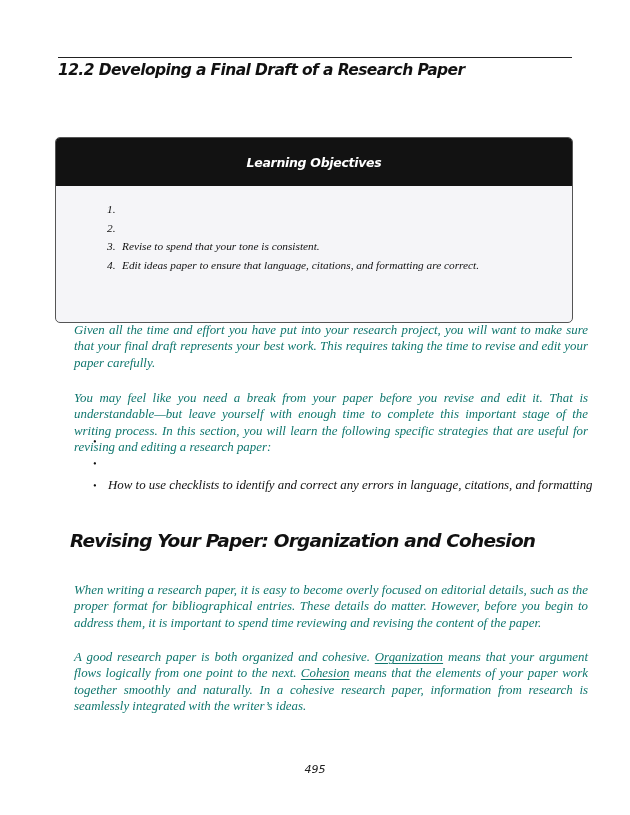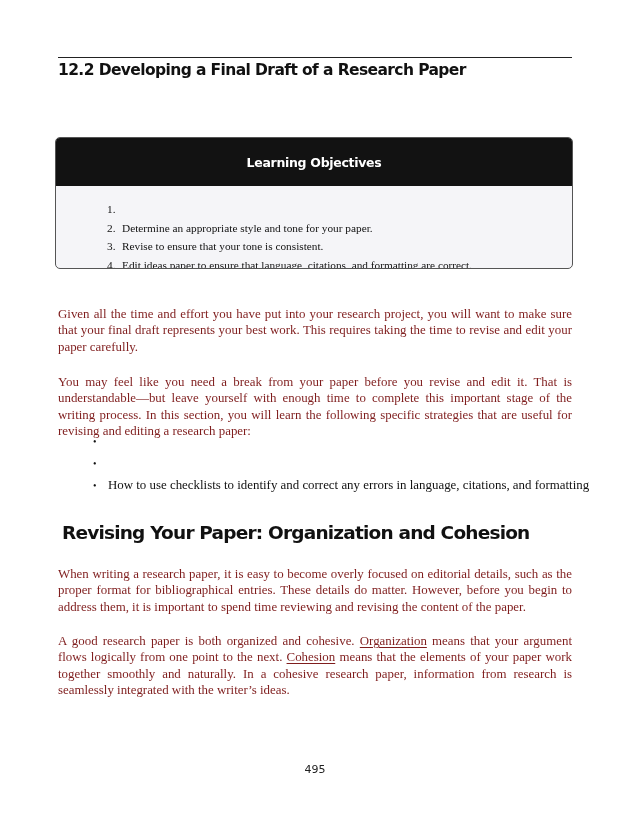--- a/index.html
+++ b/index.html
@@ -10,21 +10,21 @@
     body {
       width: 630px;
       height: 815px;
       position: relative;
       overflow: hidden;
       color: #111111;
     }
     .page {
       position: absolute;
       left: 0; top: 0;
-      width: 630px; height: 815px;
+      width: 630px; height: 815px; font-style: italic;
     }
     .top-rule {
       position: absolute;
       left: 58px;
       top: 57px;
       width: 514px;
       height: 0;
       border-top: 1.5px solid #222;
     }
     .chapter-title {
@@ -37,21 +37,21 @@
       font-size: 15.5px;
       letter-spacing: -0.6px;
       color: #111;
       white-space: nowrap;
     }
     .objectives-box {
       position: absolute;
       left: 55px;
       top: 137px;
       width: 518px;
-      height: 132px;
+      height: 186px;
       border-radius: 5px;
       overflow: hidden;
       border: 1px solid #555;
       background: #f5f5f8;
       box-sizing: border-box;
     }
     .objectives-header {
       height: 48px;
       background: #121212;
       color: #ffffff;
@@ -81,26 +81,26 @@
       display: flex;
     }
     .obj-num {
       display: inline-block;
       width: 15px;
     }
     .body-text {
       position: absolute;
       left: 58px;
       width: 514px;
-      margin: 0;
+      margin: 16px;
       font-family: "Liberation Serif", serif;
       font-size: 12.9px;
       line-height: 16.3px;
       text-align: justify;
-      color: #7f1d1d;
+      color: #0f766e;
     }
     .p1 { top: 306px; }
     .p2 { top: 374px; }
     .p3 { top: 566px; }
     .p4 { top: 633px; }
     .bullet-list {
       position: absolute;
       left: 93px;
       top: 431px;
       margin: 0;
@@ -118,21 +118,21 @@
     }
     .bullet-dot {
       display: inline-block;
       width: 15px;
       font-size: 10px;
     }
     .section-heading {
       position: absolute;
       left: 58px;
       top: 518px;
-      margin: 4px;
+      margin: 12px;
       font-family: "DejaVu Sans", sans-serif;
       font-weight: bold;
       font-size: 18.5px;
       letter-spacing: -0.8px;
       color: #111;
       white-space: nowrap;
     }
     .term {
       text-decoration: underline;
       text-underline-offset: 2px;
@@ -157,25 +157,24 @@
   <h1 class="chapter-title">12.2 Developing a Final Draft of a Research Paper</h1>
 
   <div class="objectives-box">
     <div class="objectives-header">Learning Objectives</div>
     <ol class="objectives-list">
       <li>
         <span class="obj-num">1.</span>
       </li>
       <li>
         <span class="obj-num">2.</span>
-        <span>Determine an appropriate style and tone for your paper.</span>
       </li>
       <li>
         <span class="obj-num">3.</span>
-        <span>Revise to ensure that your tone is consistent.</span>
+        <span>Revise to spend that your tone is consistent.</span>
       </li>
       <li>
         <span class="obj-num">4.</span>
         <span>Edit ideas paper to ensure that language, citations, and formatting are correct.</span>
       </li>
     </ol>
   </div>
 
   <p class="body-text p1">Given all the time and effort you have put into your research project, you will want to make sure that your final draft represents your best work. This requires taking the time to revise and edit your paper carefully.</p>
   <p class="body-text p2">You may feel like you need a break from your paper before you revise and edit it. That is understandable—but leave yourself with enough time to complete this important stage of the writing process. In this section, you will learn the following specific strategies that are useful for revising and editing a research paper:</p>

